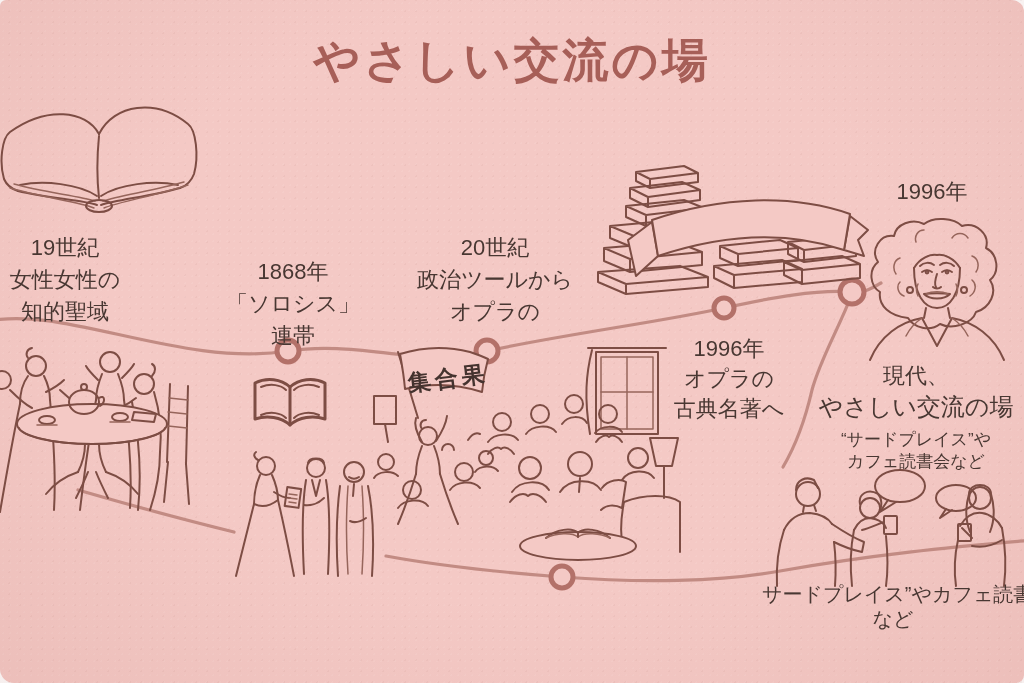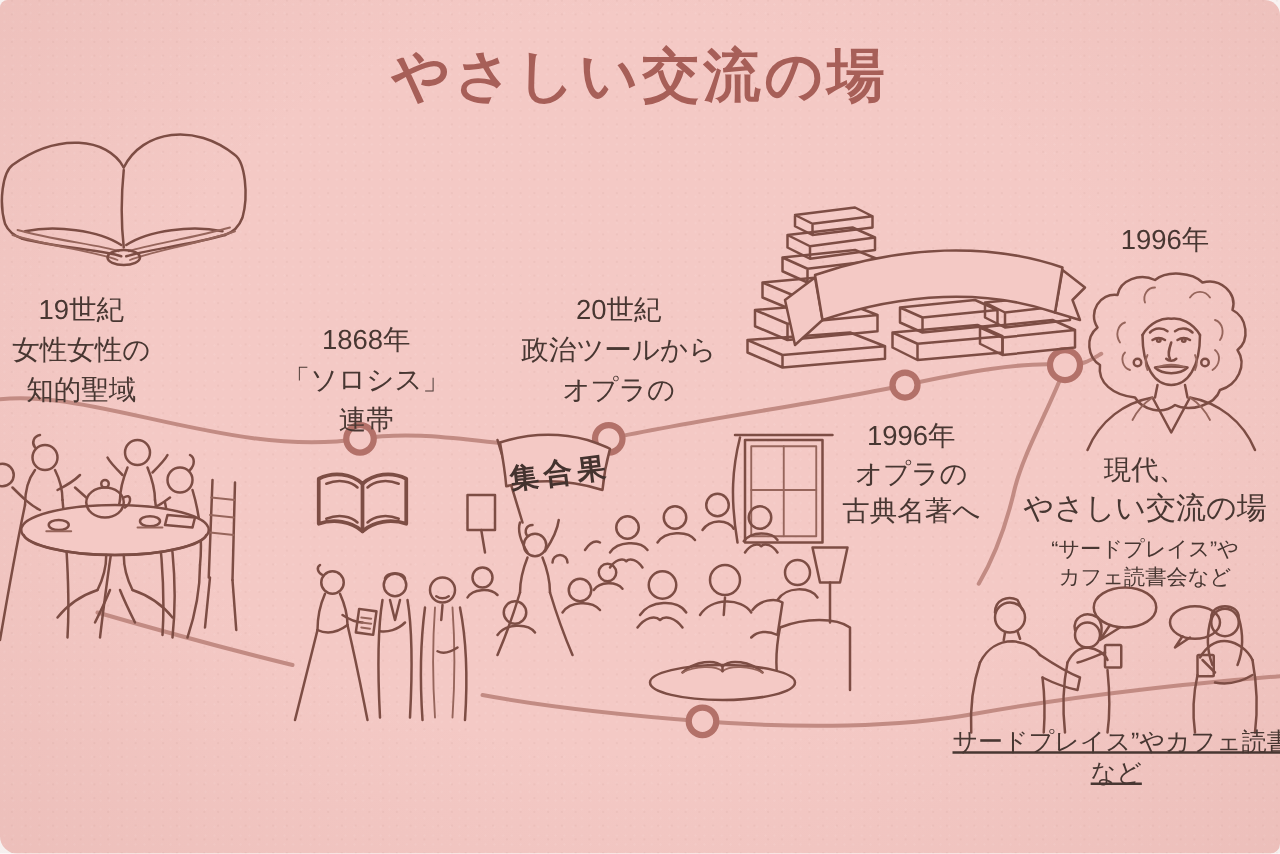--- a/index.html
+++ b/index.html
@@ -284,17 +284,17 @@
 
   <div class="abs event modern" style="left:806px;top:360px;width:220px;">
     <span class="ln">現代、</span>
     <span class="ln ln2">やさしい交流の場</span>
     <span class="sub sub1">“サードプレイス”や</span>
     <span class="sub">カフェ読書会など</span>
   </div>
 
   <div class="abs flag-text" style="left:408px;top:368px;">集合果</div>
 
-  <div class="abs footnote" style="left:762px;top:582px;width:262px;text-decoration:underline;">
+  <div class="abs footnote" style="left:762px;top:582px;width:262px;">
     <div>サードプレイス”やカフェ読書</div>
     <div>など</div>
   </div>
 </div>
 
 </body></html>

